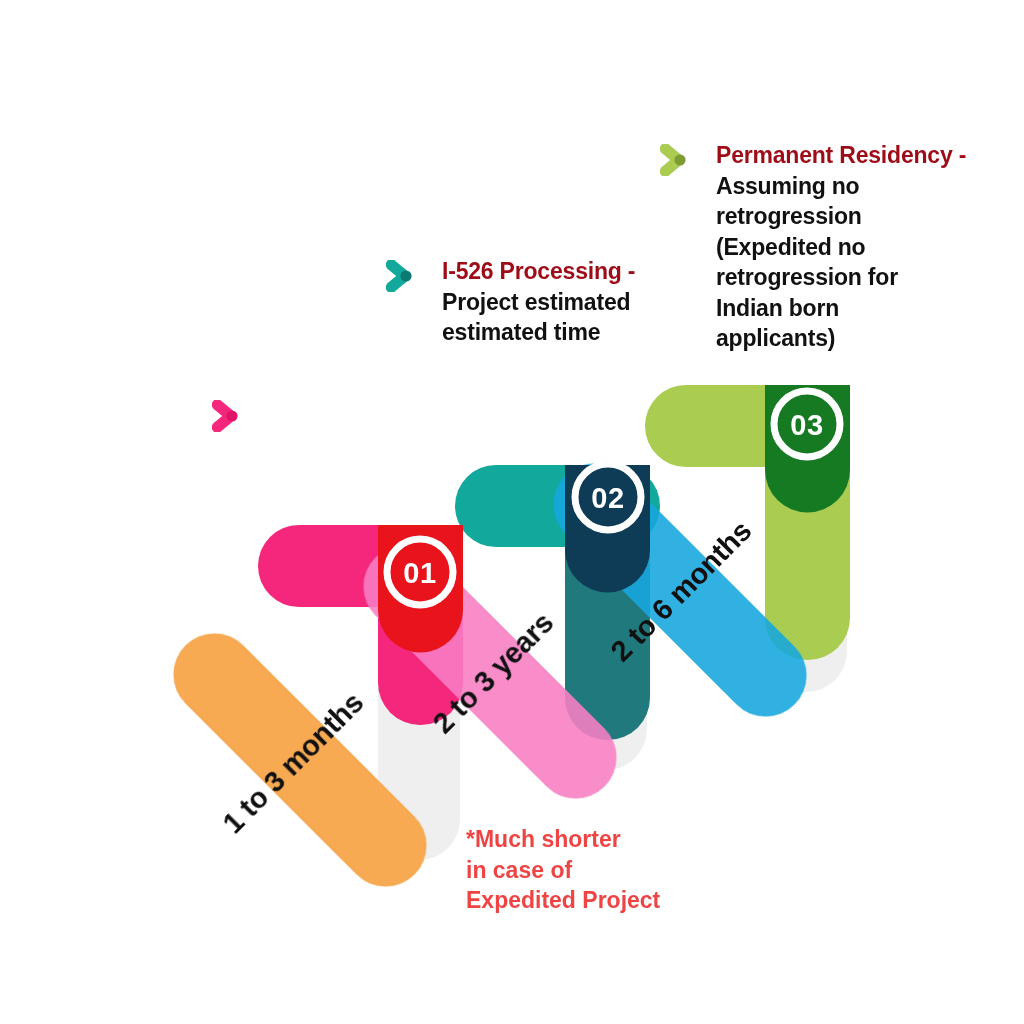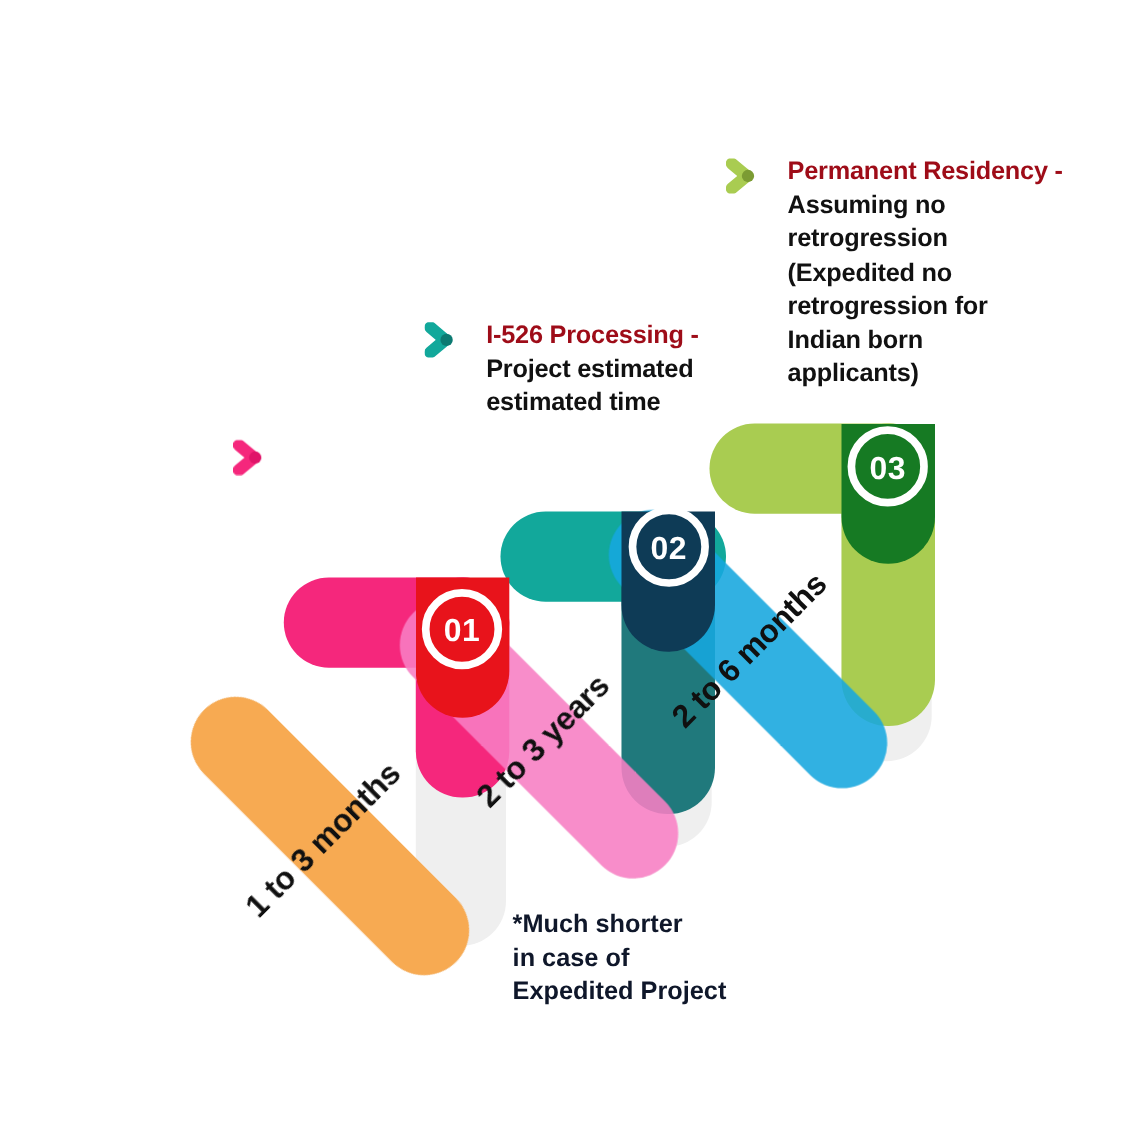--- a/index.html
+++ b/index.html
@@ -39,33 +39,33 @@
     font-weight: bold;
     font-size: 23px;
     line-height: 1.33;
     letter-spacing: -0.2px;
     color: #111111;
   }
   .callout-text .lead {
     color: #9e0c18;
   }
   #callout-1 { left: 212px; top: 396px; width: 260px; }
-  #callout-2 { left: 386px; top: 256px; width: 300px; margin-top: 33px; }
+  #callout-2 { left: 386px; top: 256px; width: 300px; }
   #callout-3 { left: 660px; top: 140px; width: 360px; }
 
   #footnote {
     position: absolute;
     left: 466px;
     top: 824px;
     width: 300px;
     font-family: "Liberation Sans", sans-serif;
     font-weight: bold;
     font-size: 23px;
     line-height: 1.33;
-    color: #0f172a;
+    color: #ef4444;
   }
   .diag-label {
     font-family: "Liberation Sans", sans-serif;
     font-weight: bold;
     font-size: 29px;
     fill: #101010;
     letter-spacing: -0.3px;
   }
   .badge-num {
     font-family: "Liberation Sans", sans-serif;

